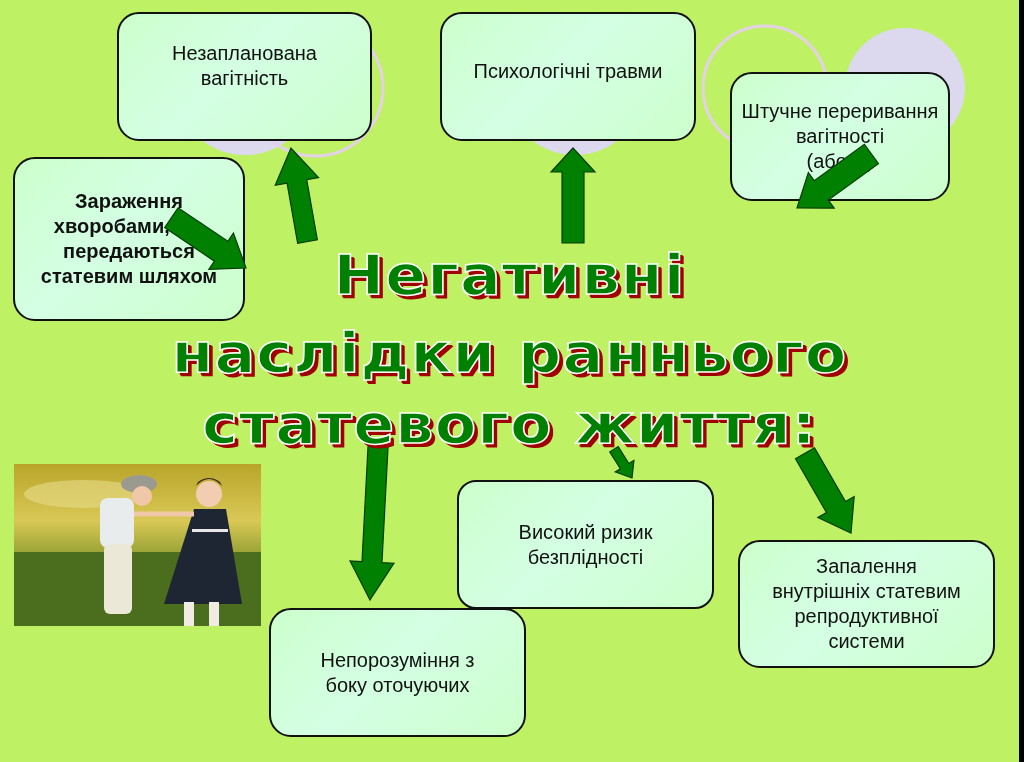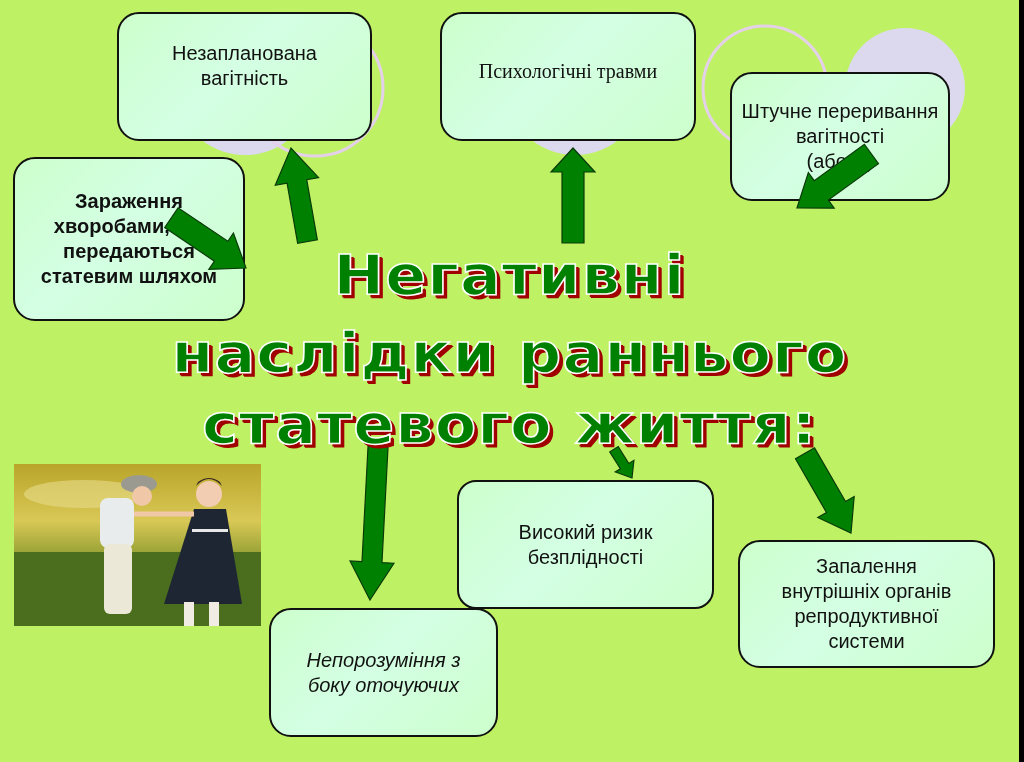--- a/index.html
+++ b/index.html
@@ -34,45 +34,45 @@
     <circle cx="315" cy="88" r="68" fill="none" stroke="#e4d0e8" stroke-width="3"></circle>
     <circle cx="575" cy="85" r="70" fill="#dcd8ee"></circle>
     <circle cx="765" cy="88" r="62" fill="none" stroke="#e4d0e8" stroke-width="3"></circle>
     <circle cx="905" cy="88" r="60" fill="#dcd8ee"></circle>
   </svg>
 
   <div class="box" style="left:117px;top:12px;width:255px;height:129px;padding-bottom:22px;">
     <span>Незапланована
 вагітність</span>
   </div>
-  <div class="box" style="left:440px;top:12px;width:256px;height:129px;padding-bottom:10px;font-family:Liberation Serif, serif;">
+  <div class="box" style="left:440px;top:12px;width:256px;height:129px;padding-bottom:10px;">
     <span>Психологічні травми</span>
   </div>
   <div class="box" style="left:730px;top:72px;width:220px;height:129px;">
     <span>Штучне переривання
 вагітності
 (аборт)</span>
   </div>
   <div class="box" style="left:13px;top:157px;width:232px;height:164px;font-weight:bold;">
     <span>Зараження
 хворобами, що
 передаються
 статевим  шляхом</span>
   </div>
   <div class="box" style="left:457px;top:480px;width:257px;height:129px;border-radius:19px;">
     <span>Високий ризик
 безплідності</span>
   </div>
   <div class="box" style="left:738px;top:540px;width:257px;height:128px;">
     <span>Запалення
-внутрішніх органів
+внутрішніх статевим
 репродуктивної
 системи</span>
   </div>
-  <div class="box" style="left:269px;top:608px;width:229px;height:129px;font-style:italic;">
+  <div class="box" style="left:269px;top:608px;width:257px;height:129px;">
     <span>Непорозуміння з
 боку оточуючих</span>
   </div>
 
   <svg class="deco" width="1019" height="762">
     <defs>
       <path id="arr" d="M0,-10 L-70,-10 L-70,-24 L0,0 L-70,24 L-70,10 L-70,10 Z"></path>
     </defs>
 
     <g fill="#008000" stroke="#0a3a0a" stroke-width="1.2">

